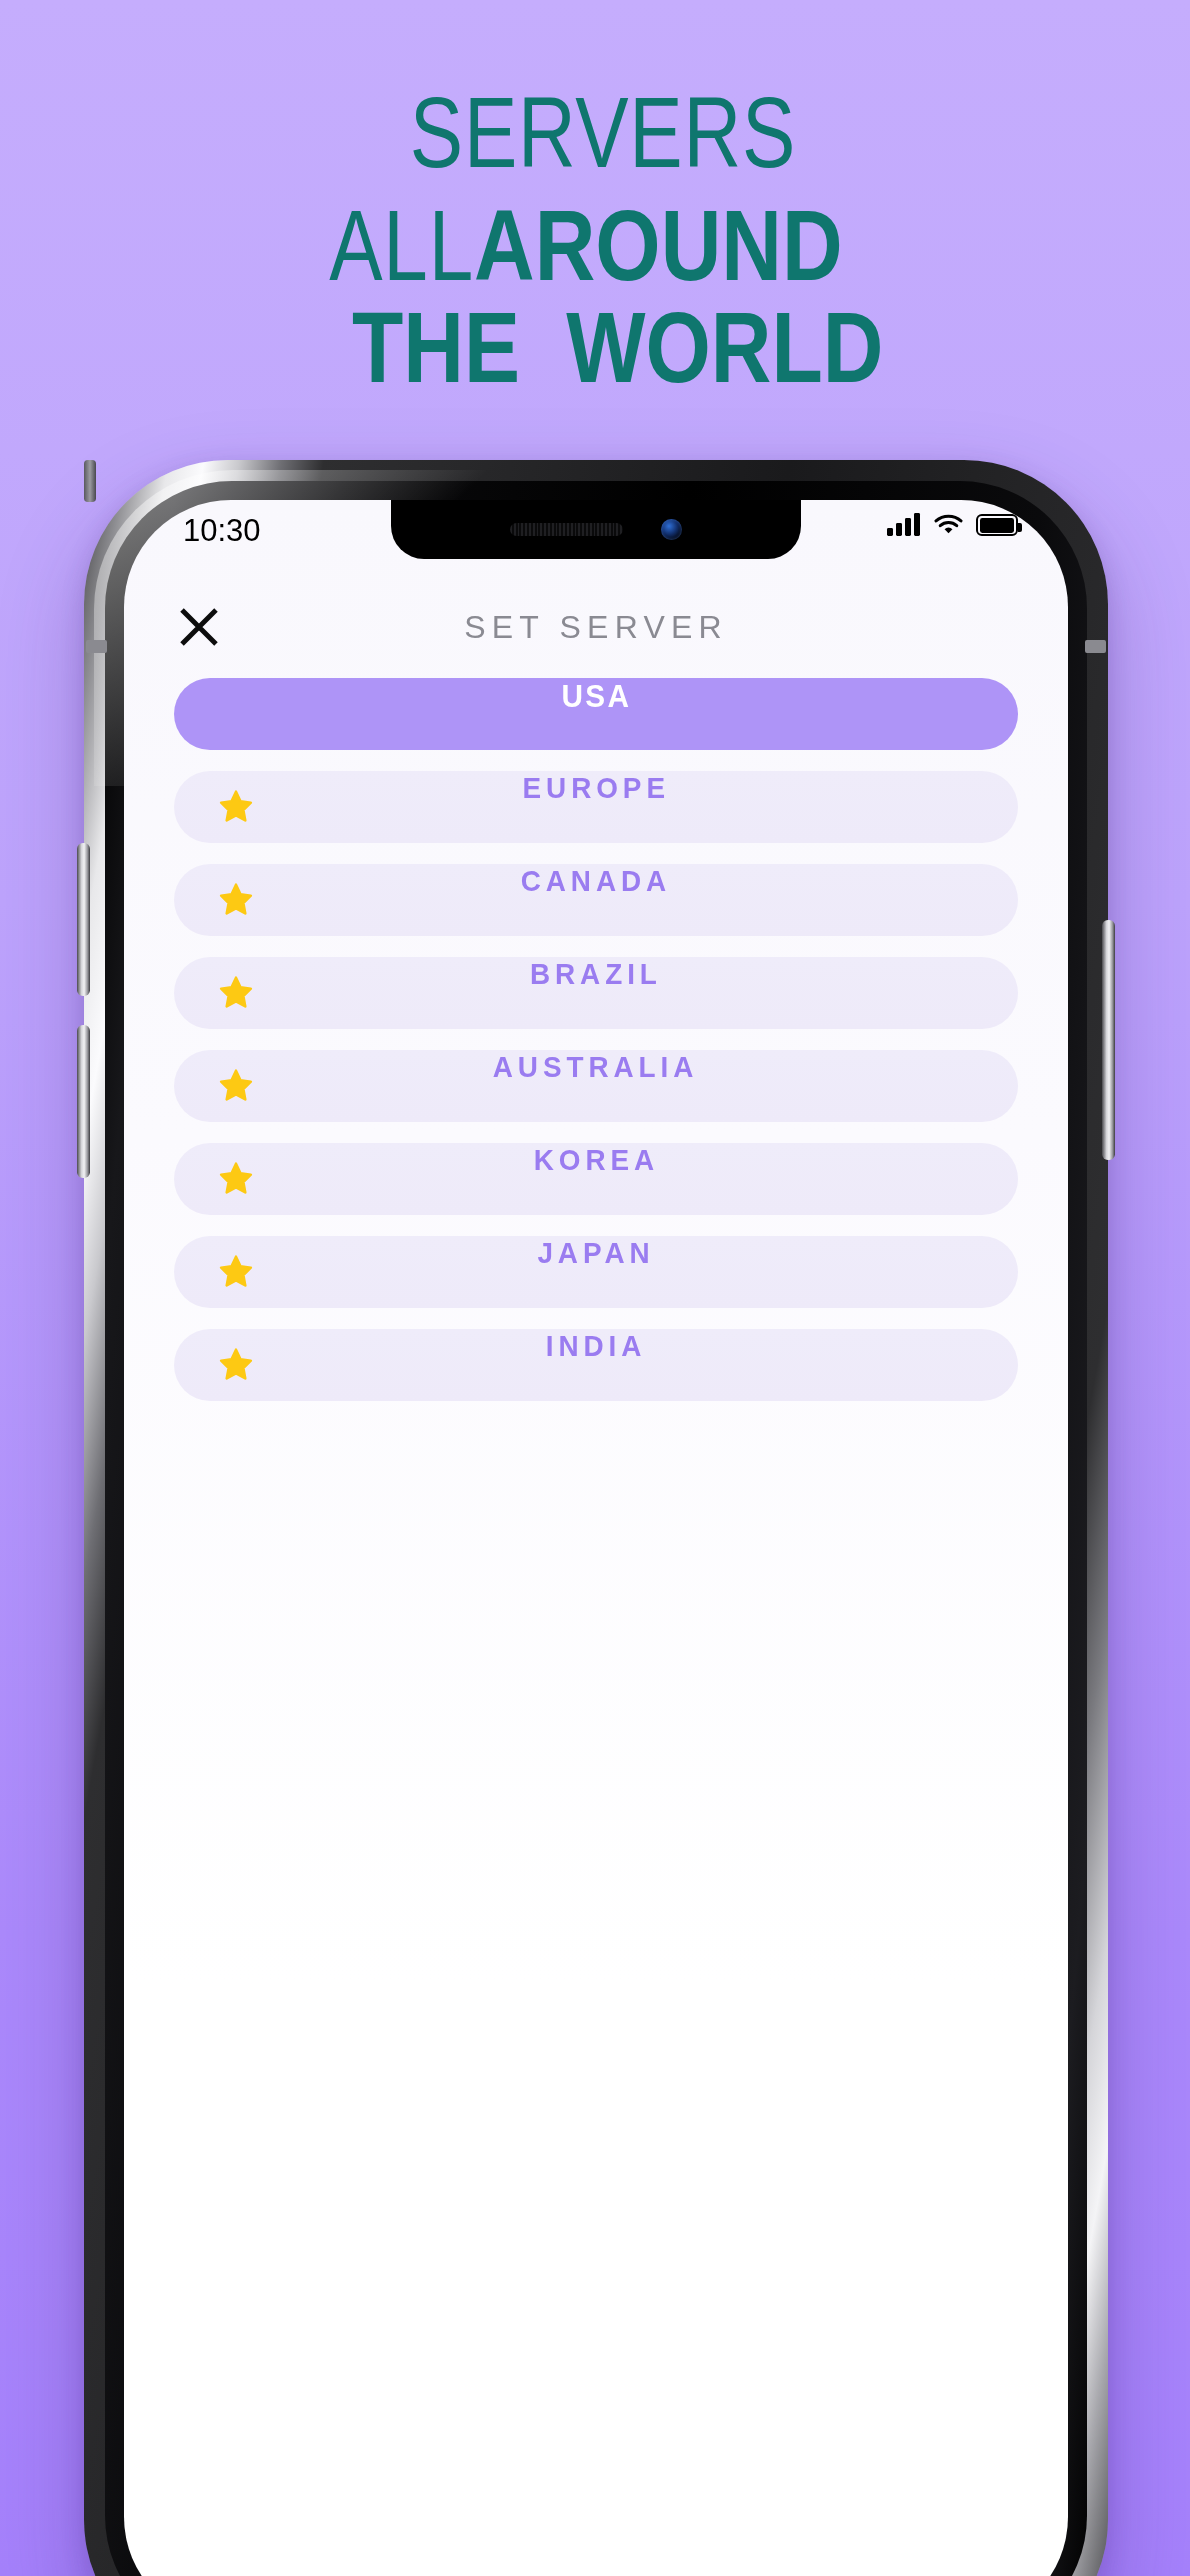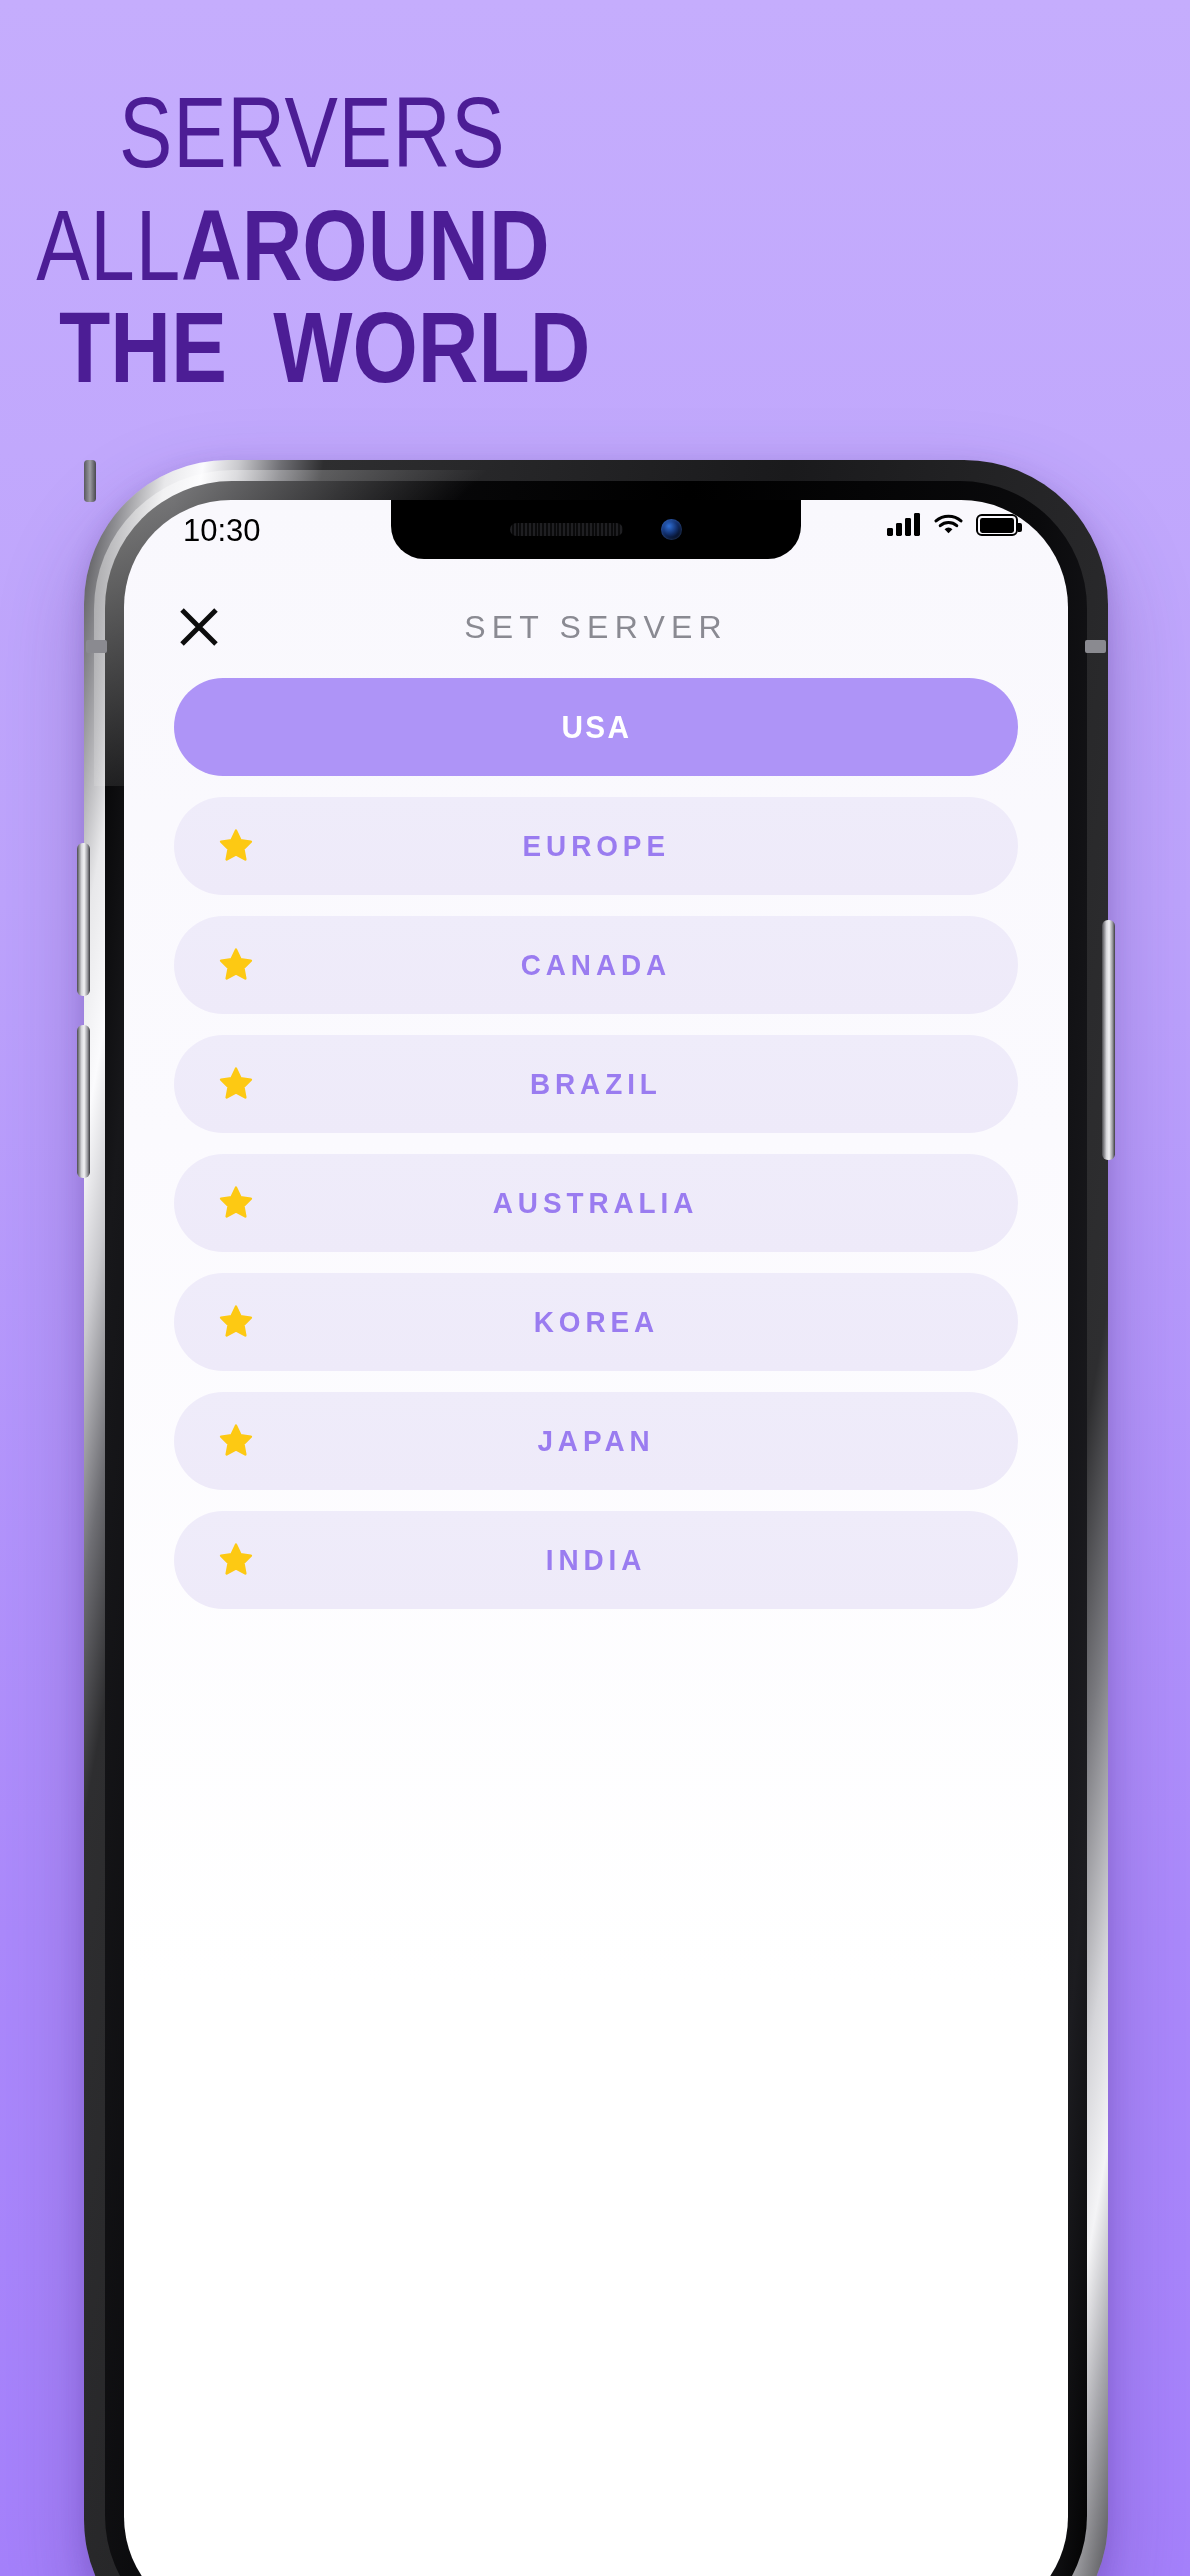--- a/index.html
+++ b/index.html
@@ -10,23 +10,24 @@
     font-family:"Liberation Sans", sans-serif;
   }
   body {
     background:linear-gradient(180deg, #c5adfd 0%, #bda3fc 35%, #ab89fb 75%, #a581fb 100%);
     position:relative;
   }
 
   
   .headline {
     position:absolute; top:82px; left:0; width:1190px;
-    text-align:left; color:#4c1d95;
+    text-align:center; color:#0f766e;
     line-height:1.0;
     user-select:none;
+    padding-left:16px;
   }
   .hl-line { display:block; white-space:nowrap; }
   .hl-1 {
     font-size:100px; font-weight:300; letter-spacing:1px;
     transform:scaleX(0.80); transform-origin:center center;
     margin-bottom:13.4px;
   }
   .hl-2 { font-size:100px; margin-bottom:2px; }
   .hl-3 { font-size:100px;margin-left:43px; }
   .w-light {
@@ -149,22 +150,22 @@
   }
 
   
   .server-list {
     position:absolute; top:178px; left:0; right:0;
     padding:0 50px;
     display:flex; flex-direction:column; gap:21px;
   }
   .server-row {
     position:relative;
-    height:98px; border-radius:49px;
-    display:flex; align-items:center; justify-content:center;
+    height:72px; border-radius:49px;
+    display:flex; justify-content:center;
     cursor:pointer;
   }
   .server-row.selected {
     background:#ae94f7;
   }
   .server-row.normal {
     background:linear-gradient(180deg,#efecfa 0%,#eeeaf9 100%);
   }
   .row-star {
     position:absolute; left:44px; top:50%; transform:translateY(-50%);

